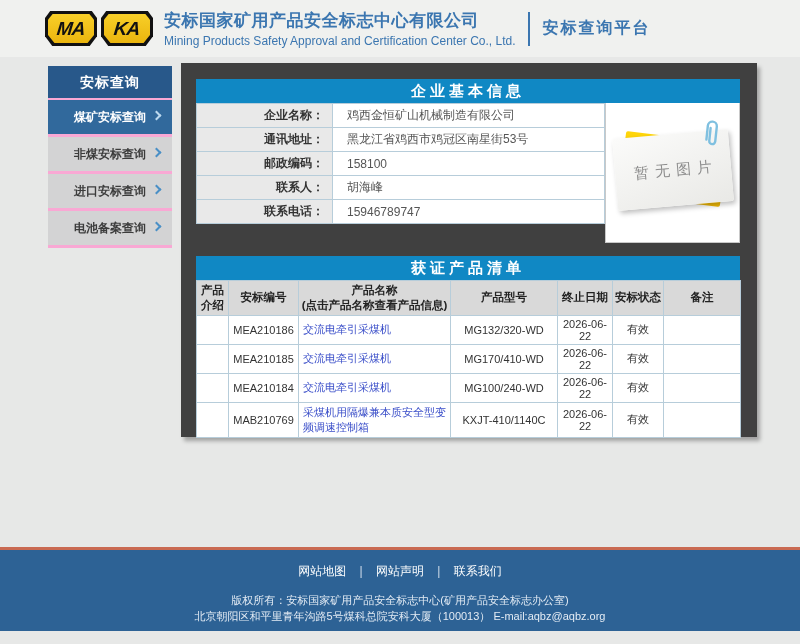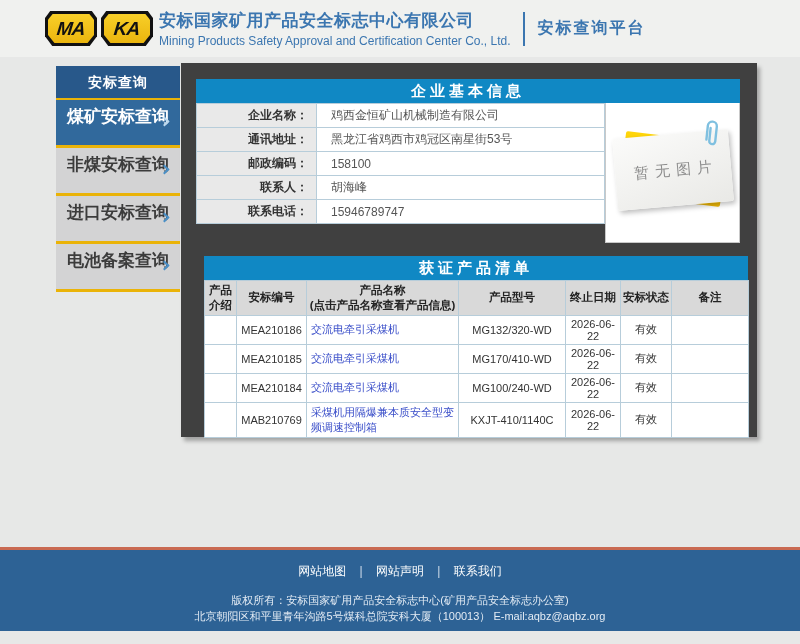--- a/index.html
+++ b/index.html
@@ -27,66 +27,66 @@
   .badge-inner {
     position:absolute; left:3px; top:3px; right:3px; bottom:3px;
     background:linear-gradient(180deg,#f8cf28,#eab50e);
     clip-path:polygon(10% 0,90% 0,100% 20%,100% 72%,86% 100%,14% 100%,0 72%,0 20%);
     display:flex; align-items:center; justify-content:center;
   }
   .badge-inner span {
     font-weight:900; font-style:italic; font-size:19px; color:#111;
     transform:skewX(-6deg); letter-spacing:-1px;
   }
-  .titles { margin-left:6px; }
+  .titles { margin-left:11px; }
   .title-cn { color:#3b76b0; font-weight:bold; font-size:17px; letter-spacing:0.5px; }
   .title-en { color:#3b76b0; font-size:12px; margin-top:2px; }
   .vdivider { width:2px; height:34px; background:#3b76b0; margin:0 13px 0 12px; }
   .platform { color:#3b76b0; font-size:16px; font-weight:bold; letter-spacing:2px; }
 
   
-  .sidebar { position:absolute; left:56px; top:66px; width:124px; background:#eab308; }
+  .sidebar { position:absolute; left:48px; top:66px; width:124px; background:#f9a8d4; }
   .sb-header {
     height:32px; line-height:32px; background:#28588a; color:#fff;
     text-align:center; font-size:14px; font-weight:bold; margin-bottom:2px;
     letter-spacing:1px;
   }
   .sb-item {
-    height:45px; line-height:34px; text-align:center; font-size:17px;
+    height:34px; line-height:34px; text-align:center; font-size:12px;
     font-weight:bold; background:#d3d3d4; color:#3c3c3c; margin-bottom:3px;
     position:relative; cursor:pointer;
   }
   .sb-item.active { background:#31699c; color:#fff; }
   .chev {
     position:absolute; right:12px; top:50%; margin-top:-5px;
     width:7px; height:7px;
     border-top:2px solid #4a8fc6; border-right:2px solid #4a8fc6;
     transform:rotate(45deg);
   }
   .sb-item.active .chev { border-color:#bcd9ef; }
 
   
   .panel {
     position:absolute; left:181px; top:63px; width:576px; height:374px;
     background:#404040; box-shadow:3px 4px 4px rgba(0,0,0,0.30);
   }
   .section { position:absolute; left:15px; width:544px; }
   #ent-section { top:16px; }
-  #prod-section { top:193px;margin-left:8px; }
+  #prod-section { top:193px; }
   .sec-header {
     height:24px; line-height:24px; background:#1088c4; color:#fff;
     text-align:center; font-size:15px; font-weight:bold; letter-spacing:4px;
   }
 
   
   .ent-body { display:flex; align-items:flex-start; }
   .ent-table { border-collapse:collapse; width:409px; table-layout:fixed; }
   .ent-table td { border:1px solid #b7cdda; height:24px; font-size:12px; }
   .ent-table .lbl {
-    width:120px; background:#e9e9e9; text-align:right; font-weight:bold;
+    width:136px; background:#e9e9e9; text-align:right; font-weight:bold;
     color:#333; padding-right:8px;
   }
   .ent-table .val { padding-left:14px; color:#555; background:#fff; }
 
   .img-box {
     width:135px; height:140px; border:1px solid #c9c9c9; border-top:none;
     position:relative; background:#fff;
   }
   .card-yellow {
     position:absolute; left:16px; top:34px; width:102px; height:64px;

